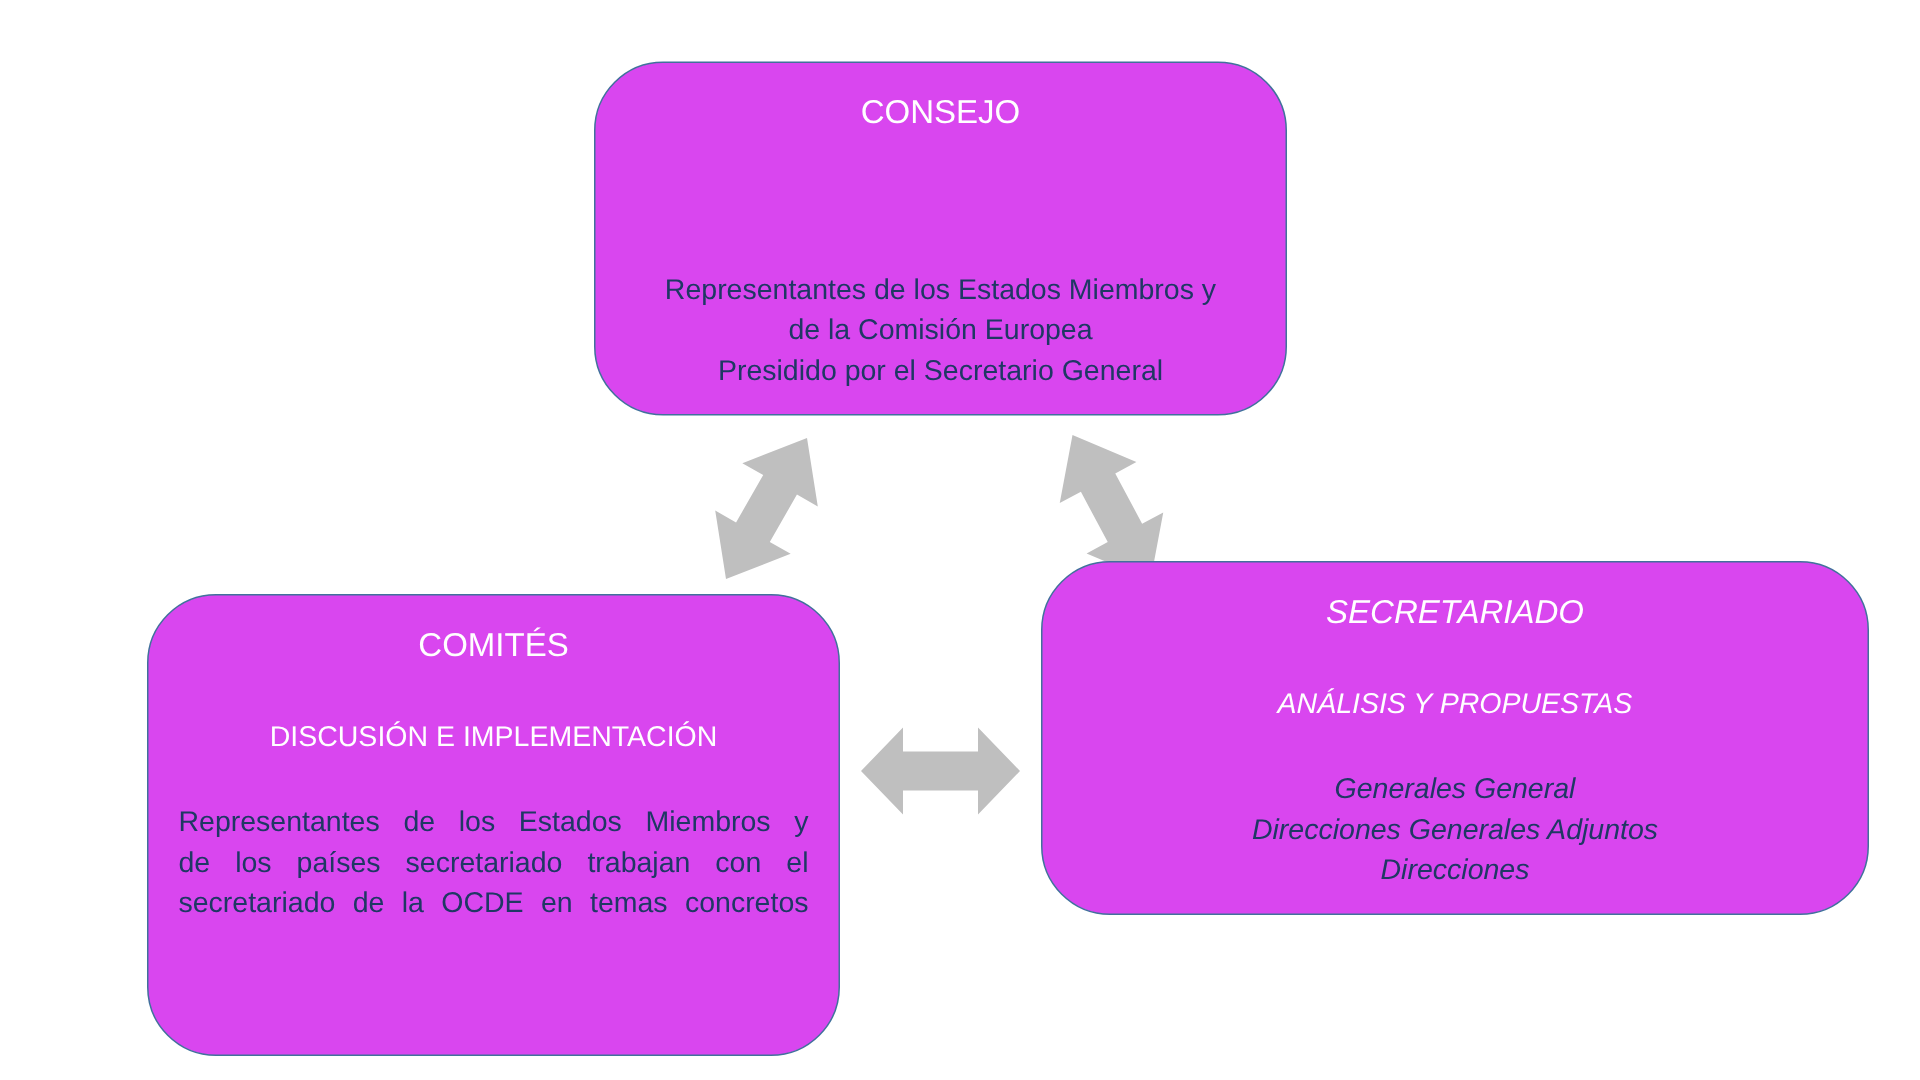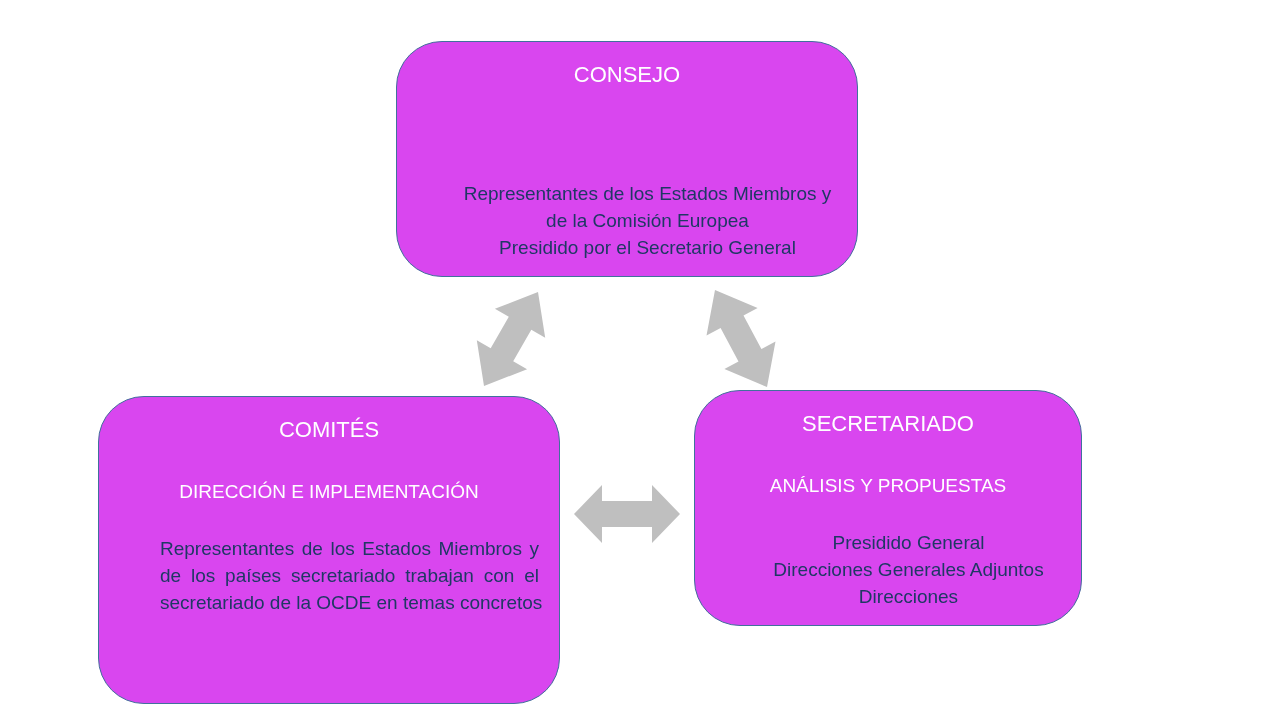--- a/index.html
+++ b/index.html
@@ -11,32 +11,32 @@
     position: absolute;
     background: #d946ef;
     border: 1px solid #41719c;
     border-radius: 46px;
     box-sizing: border-box;
     text-align: center;
   }
   .box .title { position: absolute; left: 0; right: 0; color: #ffffff; font-size: 22px; }
   .box .subtitle { position: absolute; left: 0; right: 0; color: #ffffff; font-size: 19px; }
   .box .desc { position: absolute; left: 0; right: 0; color: #1f3864; font-size: 19px; line-height: 27px; }
-  .box .desc div { white-space: nowrap; padding-left: 41px; }
+  .box .desc div { white-space: nowrap; }
   #consejo { left: 396px; top: 41px; width: 462px; height: 236px; }
   #consejo .title { top: 20px; }
   #consejo .subtitle { top: 84px; }
   #consejo .desc { top: 138px; }
   #comites { left: 98px; top: 396px; width: 462px; height: 308px; }
   #comites .title { top: 20px; }
   #comites .subtitle { top: 84px; }
   #comites .desc { top: 138px; left: 20px; right: 20px; text-align: justify; }
   #comites .desc div { text-align-last: justify; }
   #comites .desc div:last-child { text-align-last: justify; }
-  #secretariado { left: 694px; top: 390px; width: 388px; height: 236px; }
+  #secretariado { left: 694px; top: 374px; width: 552px; height: 236px; font-style: italic; }
   #secretariado .title { top: 20px; }
   #secretariado .subtitle { top: 84px; }
   #secretariado .desc { top: 138px; }
   svg.arrows { position: absolute; left: 0; top: 0; }
 </style>
 </head>
 <body>
 
 <svg class="arrows" width="1280" height="720">
   <polygon id="arrow-consejo-comites" fill="#bfbfbf" points="538.0,292.0 494.9,308.8 508.8,316.7 490.7,348.3 476.8,340.3 484.0,386.0 527.1,369.2 513.2,361.3 531.3,329.7 545.2,337.7"></polygon>
@@ -48,29 +48,29 @@
   <div class="title">CONSEJO</div>
   <div class="desc">
     <div>Representantes de los Estados Miembros y</div>
     <div>de la Comisión Europea</div>
     <div>Presidido por el Secretario General</div>
   </div>
 </div>
 
 <div class="box" id="comites">
   <div class="title">COMITÉS</div>
-  <div class="subtitle">DIRECCIÓN E IMPLEMENTACIÓN</div>
+  <div class="subtitle">DISCUSIÓN E IMPLEMENTACIÓN</div>
   <div class="desc">
     <div>Representantes de los Estados Miembros y</div>
     <div>de los países secretariado trabajan con el</div>
     <div>secretariado de la OCDE en temas concretos</div>
   </div>
 </div>
 
 <div class="box" id="secretariado">
   <div class="title">SECRETARIADO</div>
   <div class="subtitle">ANÁLISIS Y PROPUESTAS</div>
   <div class="desc">
-    <div>Presidido General</div>
+    <div>Generales General</div>
     <div>Direcciones Generales Adjuntos</div>
     <div>Direcciones</div>
   </div>
 </div>
 
 </body></html>

